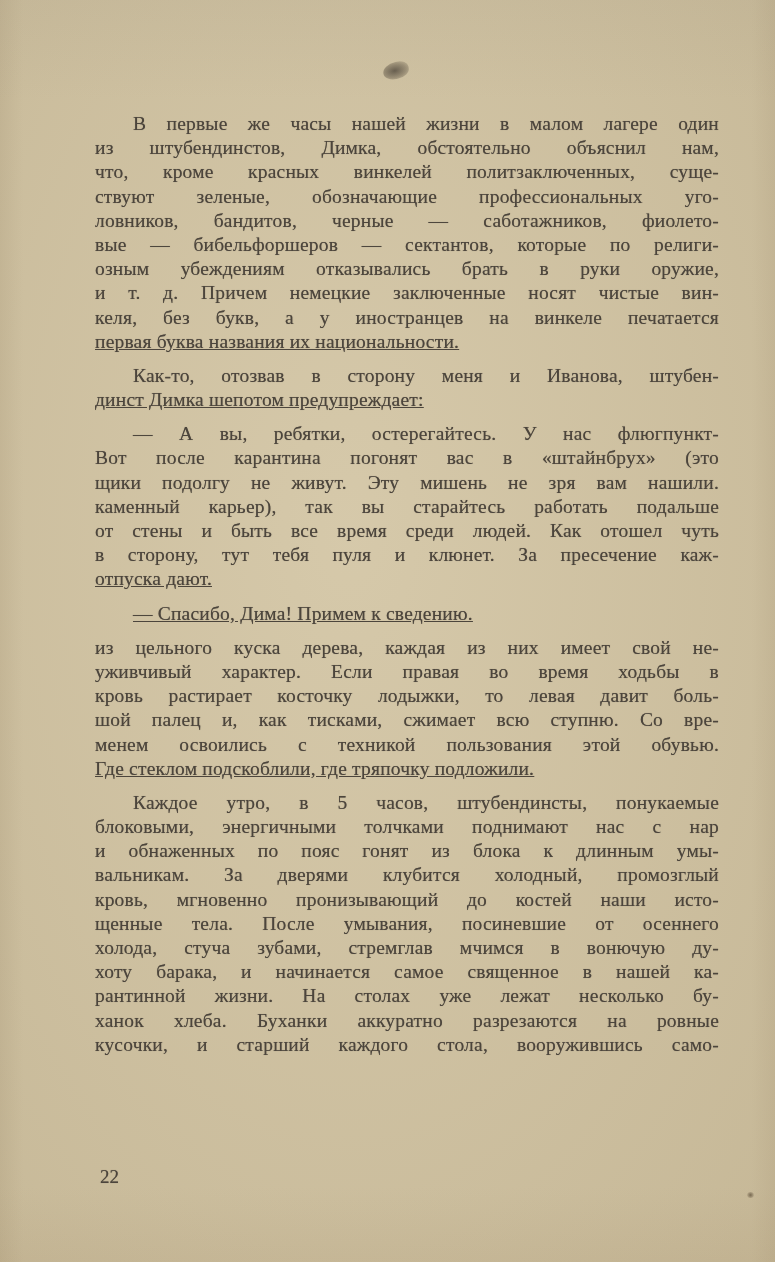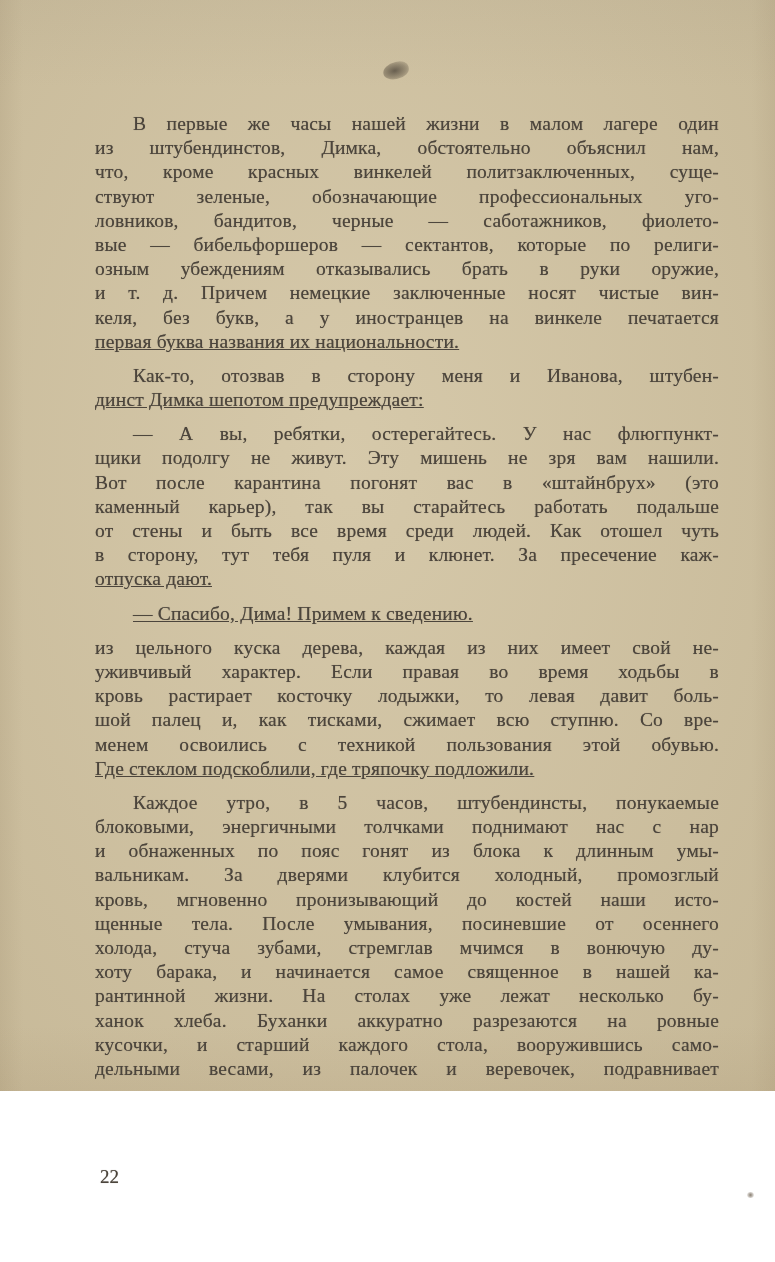--- a/index.html
+++ b/index.html
@@ -3,21 +3,21 @@
 <meta charset="utf-8">
 <style>
   html,body{margin:0;padding:0;}
   body{
     width:775px;height:1262px;
     font-family:"Liberation Serif","DejaVu Serif",serif;
     overflow:hidden;
   }
   .page{
     position:relative;
-    width:775px;height:1091px;
+    width:775px;height:1262px;
     background:
       linear-gradient(180deg, rgba(150,140,120,0.10) 0%, rgba(0,0,0,0) 8%),
       linear-gradient(0deg, rgba(150,125,90,0.10) 0%, rgba(0,0,0,0) 6%),
       linear-gradient(90deg, rgba(130,110,80,0.12) 0%, rgba(0,0,0,0) 3%, rgba(0,0,0,0) 97%, rgba(130,110,80,0.10) 100%),
       radial-gradient(ellipse at 45% 42%, rgba(255,252,240,0.10) 0%, rgba(110,95,65,0.10) 95%),
       #d1c3a2;
   }
   .textblock{
     position:absolute;
     left:95px;top:112px;width:624px;
@@ -78,22 +78,22 @@
         <div class="line">и т. д. Причем немецкие заключенные носят чистые вин-</div>
         <div class="line">келя, без букв, а у иностранцев на винкеле печатается</div>
         <div class="line last">первая буква названия их национальности.</div>
       </div>
       <div class="para">
         <div class="line first">Как-то, отозвав в сторону меня и Иванова, штубен-</div>
         <div class="line last">динст Димка шепотом предупреждает:</div>
       </div>
       <div class="para">
         <div class="line first">— А вы, ребятки, остерегайтесь. У нас флюгпункт-</div>
+        <div class="line">Вот после карантина погонят вас в «штайнбрух» (это</div>
         <div class="line">щики подолгу не живут. Эту мишень не зря вам нашили.</div>
-        <div class="line">Вот после карантина погонят вас в «штайнбрух» (это</div>
         <div class="line">каменный карьер), так вы старайтесь работать подальше</div>
         <div class="line">от стены и быть все время среди людей. Как отошел чуть</div>
         <div class="line">в сторону, тут тебя пуля и клюнет. За пресечение каж-</div>
         <div class="line last">отпуска дают.</div>
       </div>
       <div class="para">
         <div class="line first last">— Спасибо, Дима! Примем к сведению.</div>
       </div>
       <div class="para">
         <div class="line">из цельного куска дерева, каждая из них имеет свой не-</div>
@@ -108,17 +108,16 @@
         <div class="line">блоковыми, энергичными толчками поднимают нас с нар</div>
         <div class="line">и обнаженных по пояс гонят из блока к длинным умы-</div>
         <div class="line">вальникам. За дверями клубится холодный, промозглый</div>
         <div class="line">кровь, мгновенно пронизывающий до костей наши исто-</div>
         <div class="line">щенные тела. После умывания, посиневшие от осеннего</div>
         <div class="line">холода, стуча зубами, стремглав мчимся в вонючую ду-</div>
         <div class="line">хоту барака, и начинается самое священное в нашей ка-</div>
         <div class="line">рантинной жизни. На столах уже лежат несколько бу-</div>
         <div class="line">ханок хлеба. Буханки аккуратно разрезаются на ровные</div>
         <div class="line">кусочки, и старший каждого стола, вооружившись само-</div>
-        <div class="line">дельными весами, из палочек и веревочек, подравнивает</div>
       </div>
     </div>
   <div class="page-number">22</div>
 </div>
 
 </body></html>

